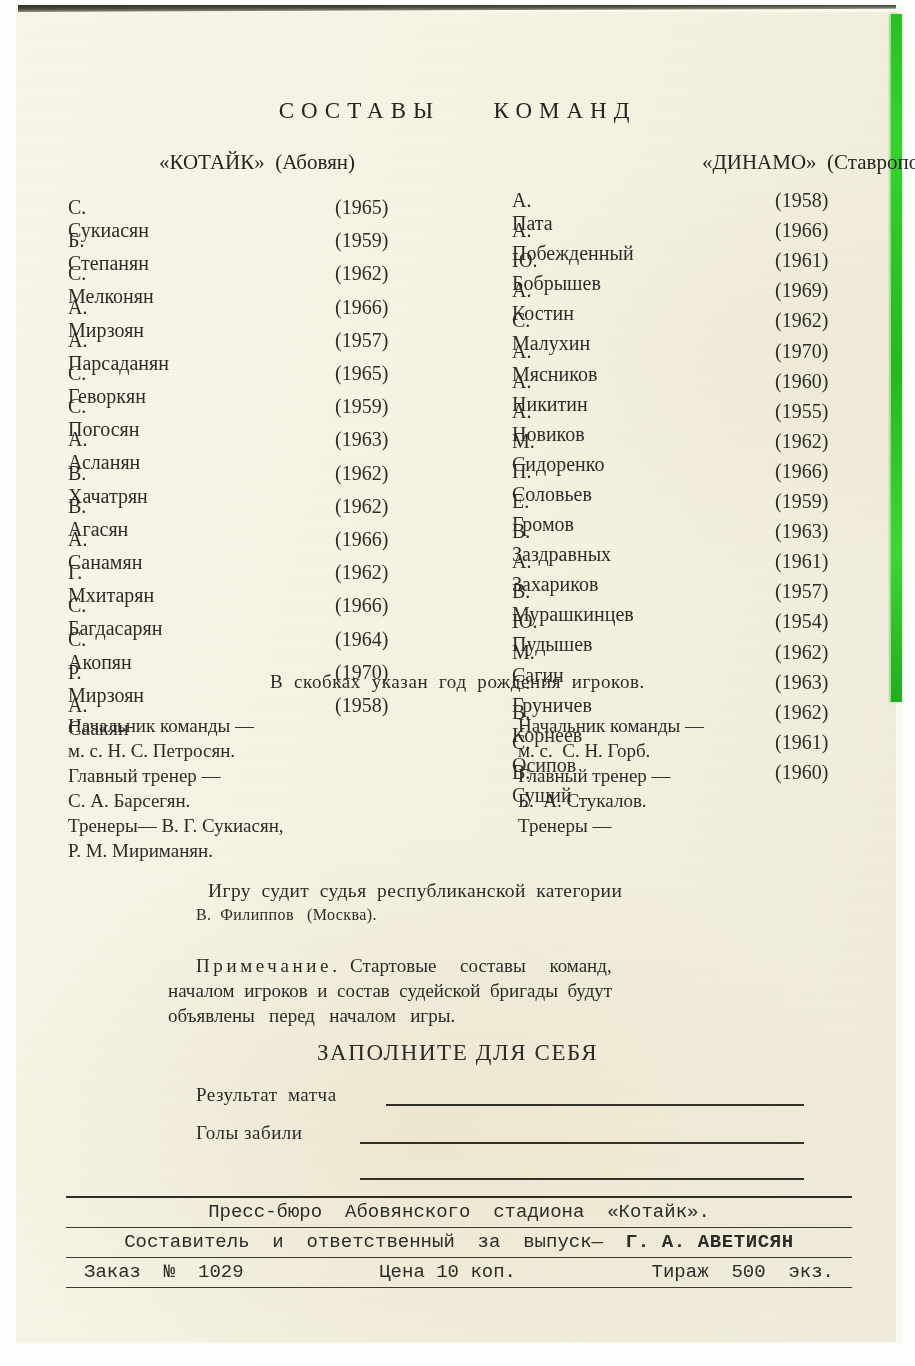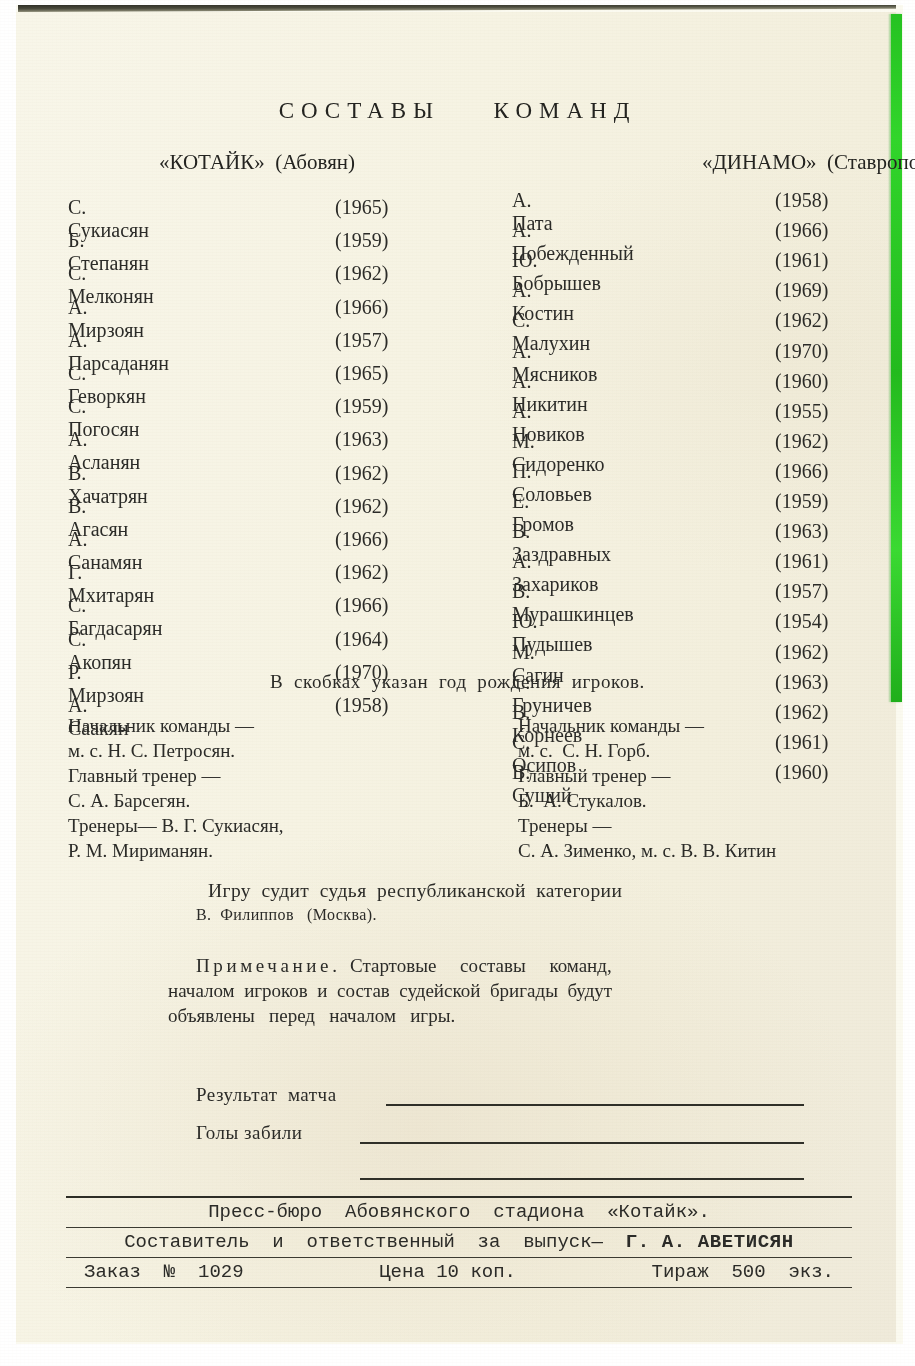--- a/index.html
+++ b/index.html
@@ -347,30 +347,30 @@
         <div>С. А. Барсегян.</div>
         <div>Тренеры— В. Г. Сукиасян,</div>
         <div>Р. М. Мириманян.</div>
       </div>
     <div class="staff" id="staff-right">
         <div>Начальник команды —</div>
         <div>м. с.  С. Н. Горб.</div>
         <div>Главный тренер —</div>
         <div>Б.  А. Стукалов.</div>
         <div>Тренеры —</div>
-        <div class="clip">С. А. Зименко, м. с. В. В. Китин</div>
       </div>
 
     <div class="tx" id="ref-1">Игру  судит  судья  республиканской  категории</div>
     <div class="tx" id="ref-2">В.  Филиппов   (Москва).</div>
 
     <div class="tx" id="note-1"><span id="note-sp">Примечание.</span><span>  Стартовые     составы     команд,</span></div>
     <div class="tx" id="note-2">началом  игроков  и  состав  судейской  бригады  будут</div>
     <div class="tx" id="note-3">объявлены   перед   началом   игры.</div>
 
+    <div class="tx" id="fill-title">ЗАПОЛНИТЕ ДЛЯ СЕБЯ</div>
     <div class="tx" id="fill-label-1">Результат  матча</div>
     <div class="tx" id="fill-label-2">Голы забили</div>
     <div class="rule" id="rule-1"></div>
     <div class="rule" id="rule-2"></div>
     <div class="rule" id="rule-3"></div>
 
     <div id="imprint">
       <div class="hr"></div>
       <div class="cell"><span>Пресс-бюро  Абовянского  стадиона  «Котайк».</span></div>
       <div class="hr thin"></div>

